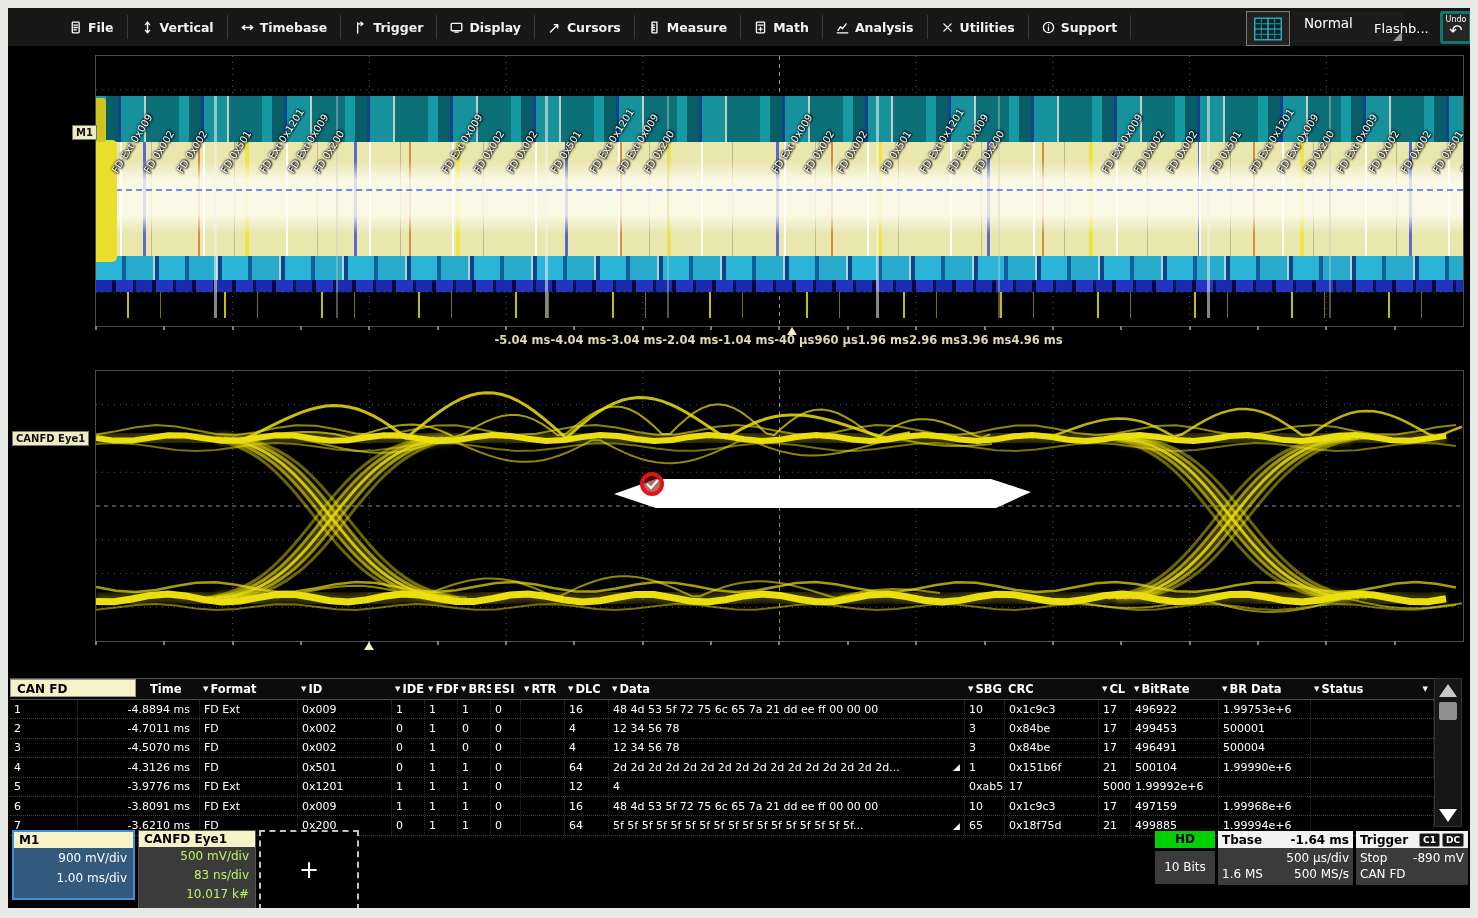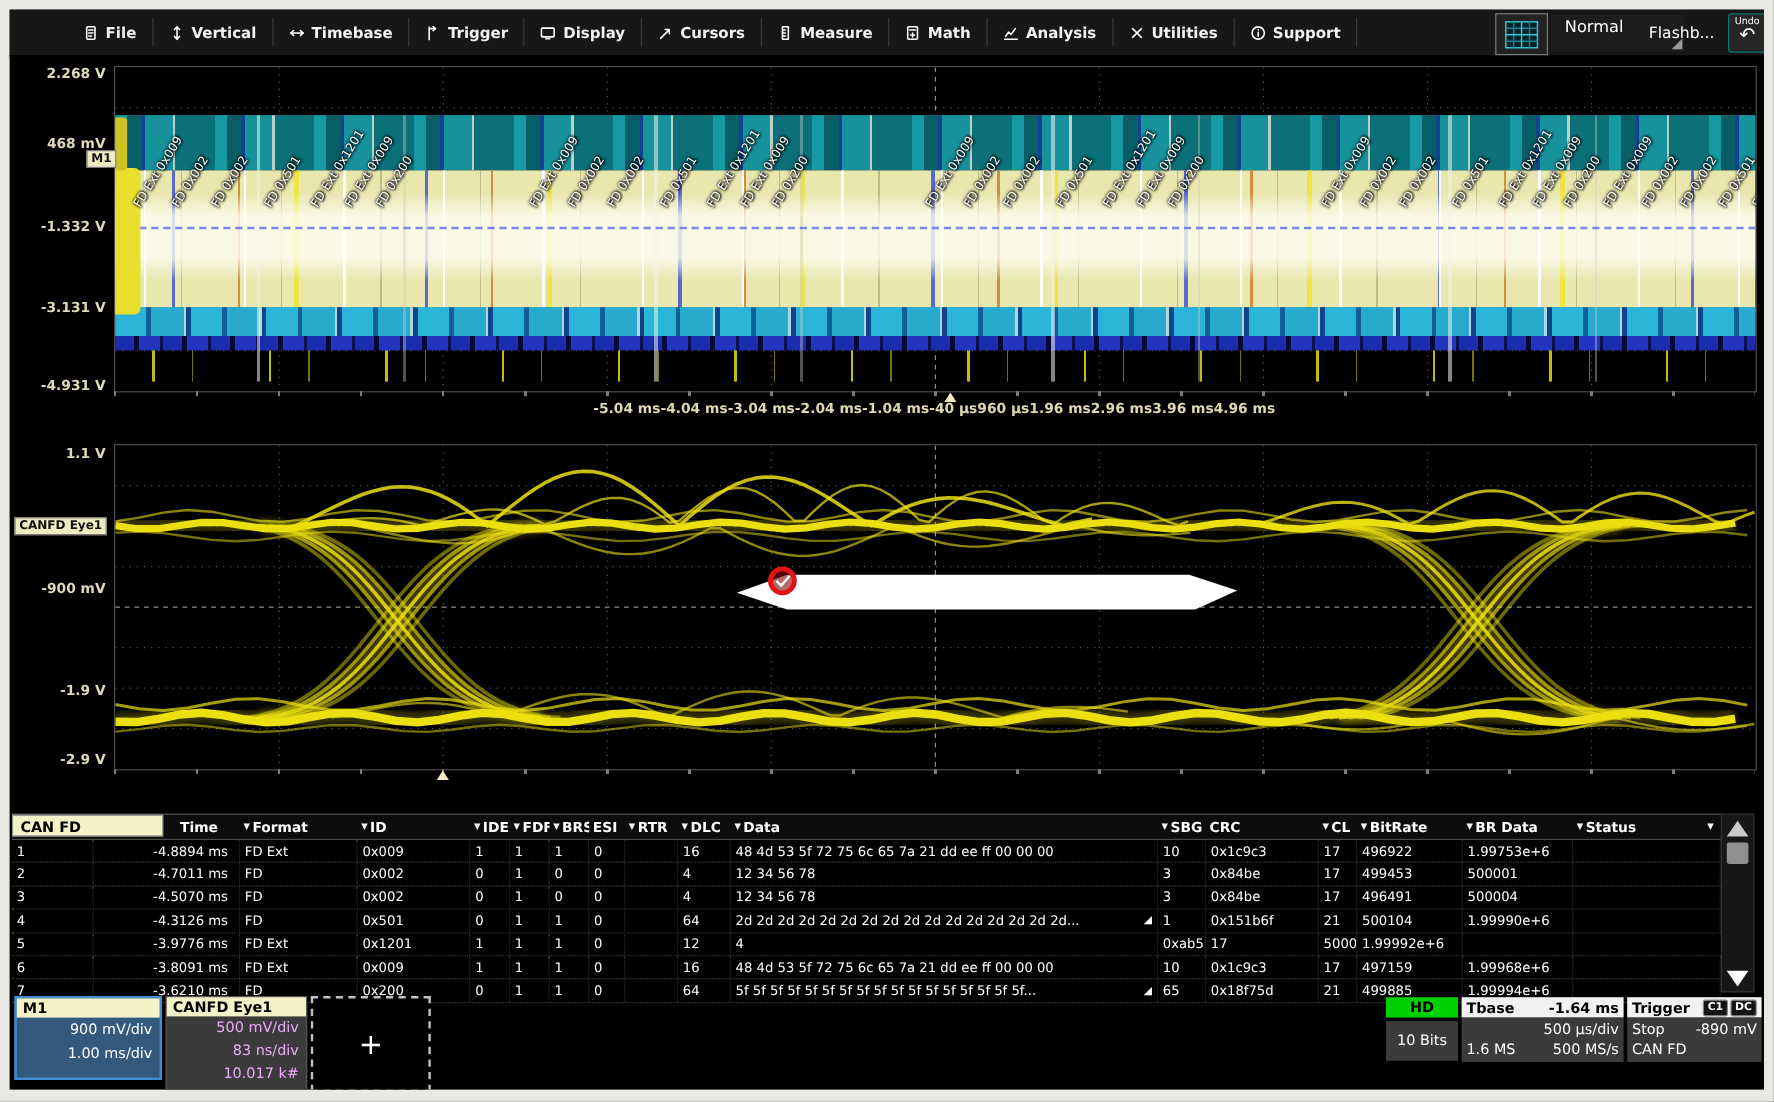--- a/index.html
+++ b/index.html
@@ -8,21 +8,21 @@
 
   
   .menubar{position:absolute;left:0;top:0;width:100%;height:38px;background:#171717;display:flex;align-items:center;border-bottom:2px solid #000;}
   .menu-item{display:flex;align-items:center;gap:6px;color:#f2f2f2;font-size:12.5px;font-weight:bold;padding:0 13px;height:24px;border-right:1px solid #3a3a3a;cursor:default;white-space:nowrap;}
   .menu-item svg{width:13px;height:13px;stroke:#fff;fill:none;stroke-width:1.6;stroke-linecap:round;stroke-linejoin:round;flex:0 0 auto;}
   .grid-btn{position:absolute;left:1238px;top:3px;width:42px;height:33px;background:#222;border:1px solid #7a7a7a;display:flex;align-items:center;justify-content:center;}
   .grid-btn svg{width:30px;height:24px;}
   .normal-btn{position:absolute;left:1284px;top:4px;width:112px;height:31px;background:#1c1c1c;color:#fff;font-size:13.5px;padding:3px 0 0 12px;box-sizing:border-box;}
   .normal-btn::after{content:'';position:absolute;right:2px;bottom:2px;border-style:solid;border-width:0 0 9px 9px;border-color:transparent transparent #9a9a9a transparent;}
   .flashb{position:absolute;left:1366px;top:13px;color:#fff;font-size:13px;}
-  .undo-btn{position:absolute;left:1432px;top:3px;width:32px;height:33px;background:#262626;border:1px solid #0f766e;border-radius:3px;color:#fff;text-align:center;line-height:1;padding-top:2px;box-sizing:border-box;}
+  .undo-btn{position:absolute;left:1432px;top:3px;width:32px;height:33px;background:#262626;border:3px solid #0f766e;border-radius:3px;color:#fff;text-align:center;line-height:1;padding-top:2px;box-sizing:border-box;}
   .undo-btn .t{font-size:8px;display:block;}
   .undo-btn .a{font-size:16px;display:block;margin-top:-1px;}
 
   
   .grid{position:absolute;left:87px;width:1367px;height:270px;background:#000;border:1px solid #4c4c4c;overflow:hidden;}
   #grid1{top:47px;}
   #grid2{top:362px;}
   .grid svg.base{position:absolute;left:0;top:0;width:100%;height:100%;}
   .ylab{position:absolute;right:4px;transform:translateY(-55%);color:#ddd9b8;font-size:11.5px;font-weight:bold;white-space:nowrap;}
   .yaxis{position:absolute;left:0;top:0;width:84px;height:700px;}
@@ -75,21 +75,21 @@
   .sb-down i{width:0;height:0;border-left:9px solid transparent;border-right:9px solid transparent;border-top:13px solid #fff;}
   .sb-thumb{margin:1px 4px;height:18px;background:#8f8f8f;border-radius:2px;}
   .sb-track{flex:1;}
 
   
   .dbox{position:absolute;box-sizing:border-box;}
   .dhead{background:#f4f2c6;color:#000;font-size:12px;font-weight:bold;height:16px;line-height:16px;padding:0 5px;white-space:nowrap;overflow:hidden;}
   #m1box{left:4px;top:822px;width:123px;height:70px;border:2px solid #3f8fd6;background:#33597c;}
   #m1box .dline{color:#fff;font-size:12px;text-align:right;padding-right:6px;line-height:20px;}
   #eyebox{left:130px;top:822px;width:118px;height:80px;border:1px solid #555;background:#3b3b3b;}
-  #eyebox .dline{color:#f0abfc;font-size:12px;text-align:right;padding-right:6px;line-height:19px;}
+  #eyebox .dline{color:#bef264;font-size:12px;text-align:right;padding-right:6px;line-height:19px;}
   #addbox{left:251px;top:822px;width:100px;height:80px;border:2px dashed #c2c2c2;background:#000;color:#fff;display:flex;align-items:center;justify-content:center;font-size:24px;}
   #hdbox{left:1147px;top:823px;width:60px;}
   .hd-head{background:#00cf00;color:#000;text-align:center;font-weight:bold;font-size:12px;height:17px;line-height:17px;}
   .hd-body{background:#3b3b3b;color:#fff;text-align:center;font-size:12px;height:33px;line-height:33px;margin-top:3px;}
   #tbasebox{left:1210px;top:823px;width:135px;}
   #trigbox{left:1348px;top:823px;width:112px;}
   .whead{background:#f2f2f2;color:#000;display:flex;justify-content:space-between;align-items:center;padding:0 4px;font-size:12px;font-weight:bold;height:17px;}
   .wbody{background:#3b3b3b;color:#fff;font-size:12px;padding:2px 4px;height:37px;box-sizing:border-box;}
   .wline-r{text-align:right;line-height:16px;}
   .wline-sp{display:flex;justify-content:space-between;line-height:16px;}
@@ -188,31 +188,20 @@
       <div class="normal-btn">
         <span id="normal-label">Normal</span>
       </div>
       <div class="flashb">Flashb...</div>
       <div class="undo-btn">
         <span class="t">Undo</span>
         <span class="a">↶</span>
       </div>
     </div>
 
-    <div class="yaxis" id="ylabels">
-        <span class="ylab" style="top: 54px;">2.268 V</span>
-        <span class="ylab" style="top: 112px;">468 mV</span>
-        <span class="ylab" style="top: 181px;">-1.332 V</span>
-        <span class="ylab" style="top: 249px;">-3.131 V</span>
-        <span class="ylab" style="top: 314px;">-4.931 V</span>
-        <span class="ylab" style="top: 370px;">1.1 V</span>
-        <span class="ylab" style="top: 483px;">-900 mV</span>
-        <span class="ylab" style="top: 568px;">-1.9 V</span>
-        <span class="ylab" style="top: 625px;">-2.9 V</span>
-      </div>
     <div class="tracetag" id="m1tag">M1</div>
     <div class="tracetag" id="eyetag">CANFD Eye1</div>
 
     <div class="grid" id="grid1">
       <svg class="base" id="grid1-svg">
           <line x1="136.7" y1="0" x2="136.7" y2="270" stroke="#585858" stroke-width="1" stroke-dasharray="1 5"></line>
           <line x1="273.4" y1="0" x2="273.4" y2="270" stroke="#585858" stroke-width="1" stroke-dasharray="1 5"></line>
           <line x1="410.09999999999997" y1="0" x2="410.09999999999997" y2="270" stroke="#585858" stroke-width="1" stroke-dasharray="1 5"></line>
           <line x1="546.8" y1="0" x2="546.8" y2="270" stroke="#585858" stroke-width="1" stroke-dasharray="1 5"></line>
           <line x1="683.5" y1="0" x2="683.5" y2="270" stroke="#8d8d8d" stroke-width="1" stroke-dasharray="4 4"></line>

